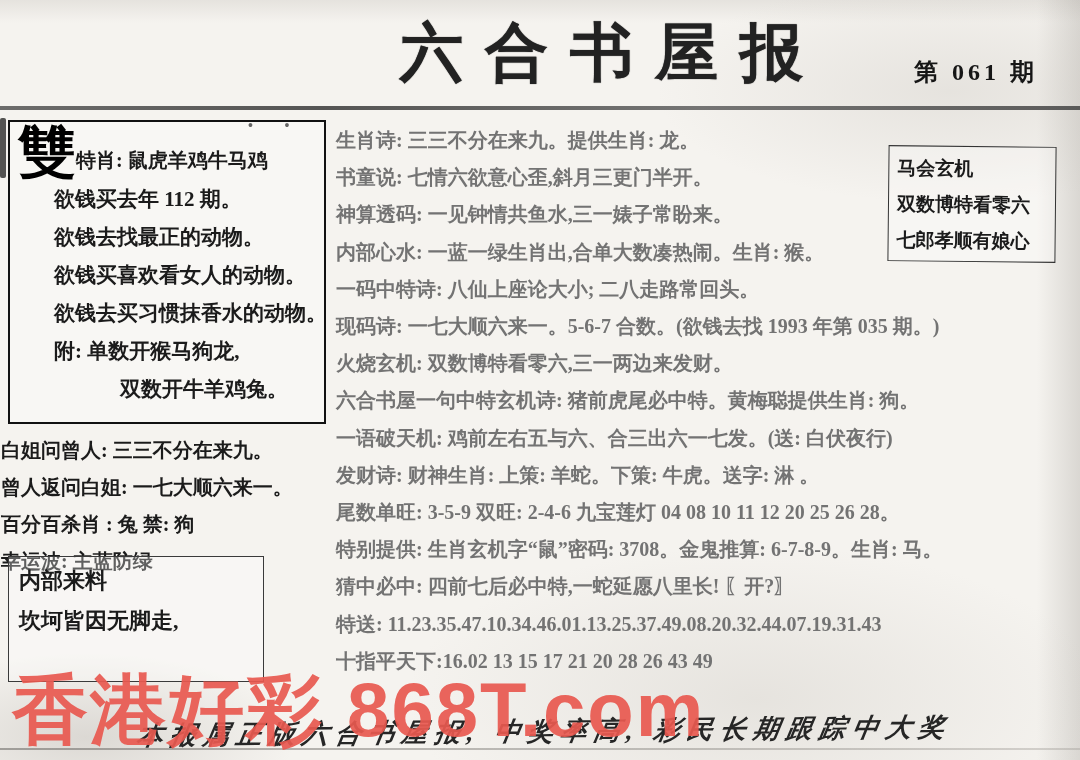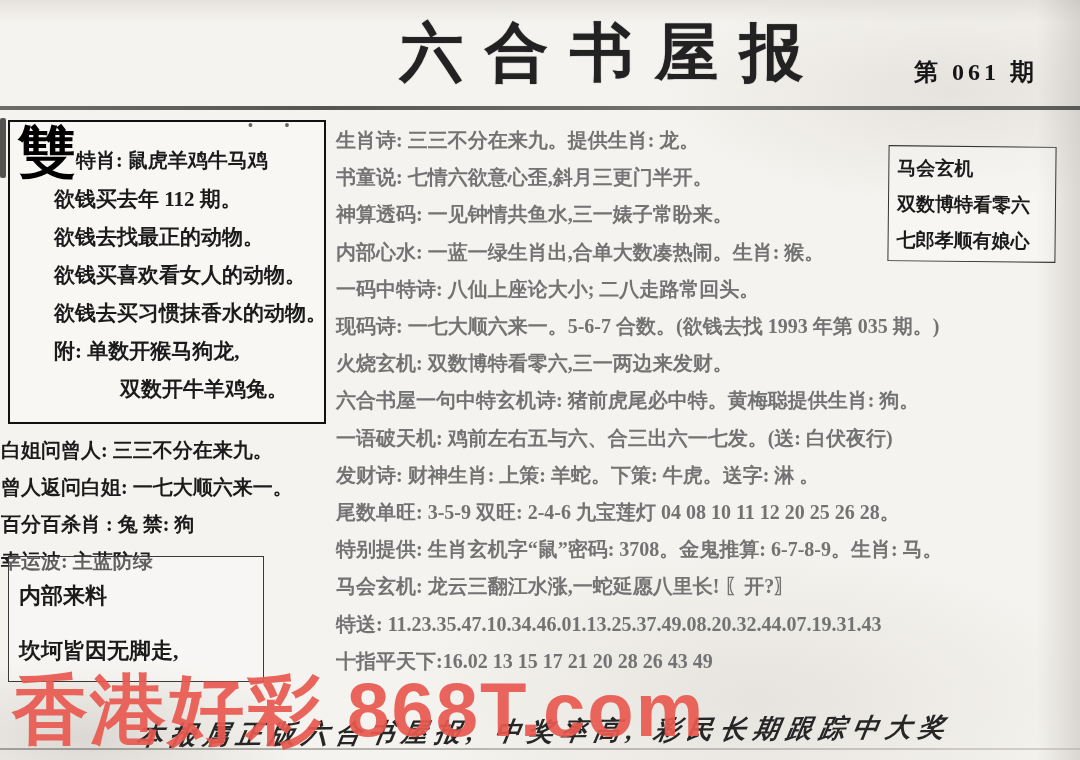--- a/index.html
+++ b/index.html
@@ -50,21 +50,21 @@
   .lb-indent{padding-left:66px;}
   
   .left-notes{position:absolute;left:1px;top:432px;width:320px;}
   .ln-line{font-size:20px;font-weight:bold;line-height:37px;white-space:nowrap;}
   
   .inner-box{
     position:absolute;left:8px;top:556px;width:256px;height:126px;
     border:1.5px solid #3a3a3a;background:rgba(255,255,255,.3);
     padding:4px 10px;box-sizing:border-box;
   }
-  .ib-line{font-size:22px;font-weight:bold;line-height:40px;white-space:nowrap;margin-top:15px;}
+  .ib-line{font-size:22px;font-weight:bold;line-height:40px;white-space:nowrap;}
   
   .hk-box{
     position:absolute;left:888px;top:146px;width:168px;height:116px;
     border:1.5px solid #333;background:rgba(255,255,255,.25);
     padding:4px 8px;box-sizing:border-box;transform:rotate(.6deg);
   }
   .hk-line{font-size:19px;font-weight:bold;line-height:36px;white-space:nowrap;}
   
   .main-col{position:absolute;left:336px;top:122px;width:726px;}
   .m-line{font-size:20px;font-weight:bold;line-height:37.2px;white-space:nowrap;color:#737373;}
@@ -138,21 +138,21 @@
     <div class="m-line">神算透码: 一见钟情共鱼水,三一婊子常盼来。</div>
     <div class="m-line">内部心水: 一蓝一绿生肖出,合单大数凑热闹。生肖: 猴。</div>
     <div class="m-line">一码中特诗: 八仙上座论大小; 二八走路常回头。</div>
     <div class="m-line">现码诗: 一七大顺六来一。5-6-7 合数。(欲钱去找 1993 年第 035 期。)</div>
     <div class="m-line">火烧玄机: 双数博特看零六,三一两边来发财。</div>
     <div class="m-line">六合书屋一句中特玄机诗: 猪前虎尾必中特。黄梅聪提供生肖: 狗。</div>
     <div class="m-line">一语破天机: 鸡前左右五与六、合三出六一七发。(送: 白伏夜行)</div>
     <div class="m-line">发财诗: 财神生肖: 上策: 羊蛇。下策: 牛虎。送字: 淋 。</div>
     <div class="m-line">尾数单旺: 3-5-9 双旺: 2-4-6 九宝莲灯 04  08  10  11  12  20  25  26  28。</div>
     <div class="m-line">特别提供: 生肖玄机字“鼠”密码: 3708。金鬼推算: 6-7-8-9。生肖: 马。</div>
-    <div class="m-line">马会玄机: 龙云三翻江水涨,一蛇延愿八里长! 〖开?〗</div>
+    <div class="m-line">猜中必中: 四前七后必中特,一蛇延愿八里长! 〖开?〗</div>
     <div class="m-line">特送: 11.23.35.47.10.34.46.01.13.25.37.49.08.20.32.44.07.19.31.43</div>
     <div class="m-line">十指平天下:16.02  13  15  17  21  20  28  26  43  49</div>
   </div>
 
   <div class="watermark">香港好彩 868T.com</div>
   <div class="tagline">本报属正版六合书屋报, 中奖率高, 彩民长期跟踪中大奖</div>
   <div class="bottomrule"></div>
 </div>
 
 </body></html>

